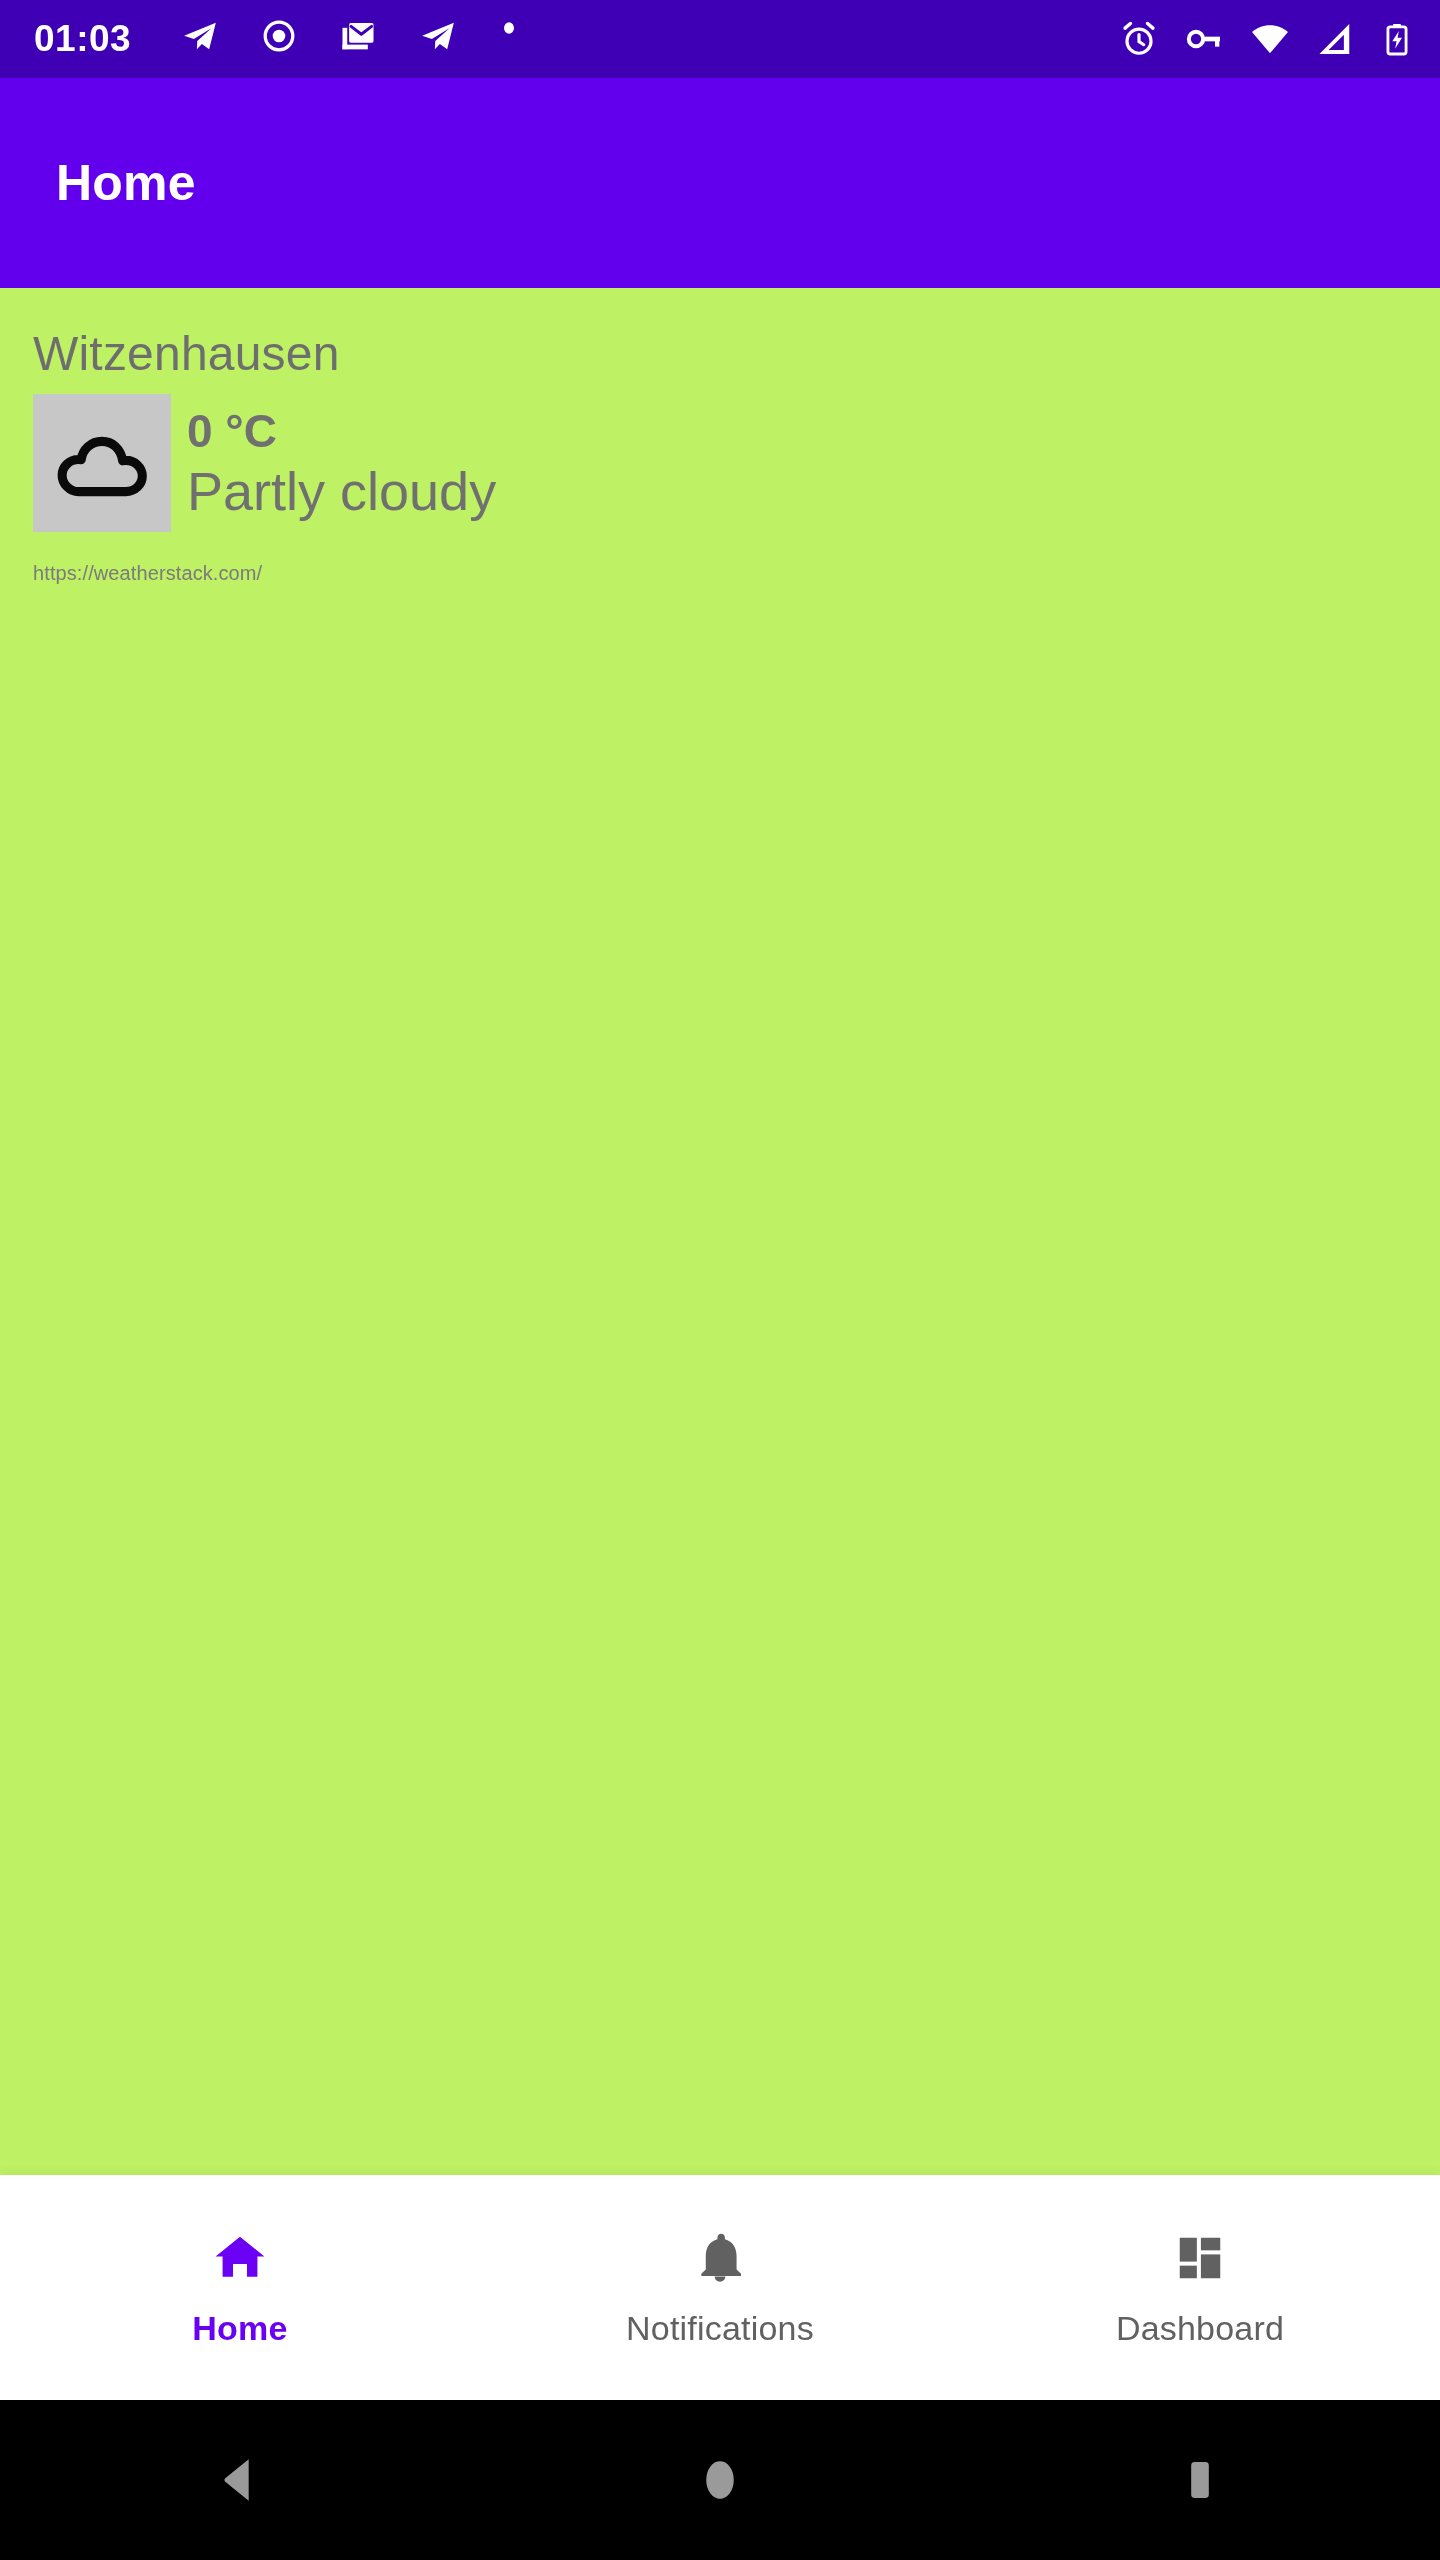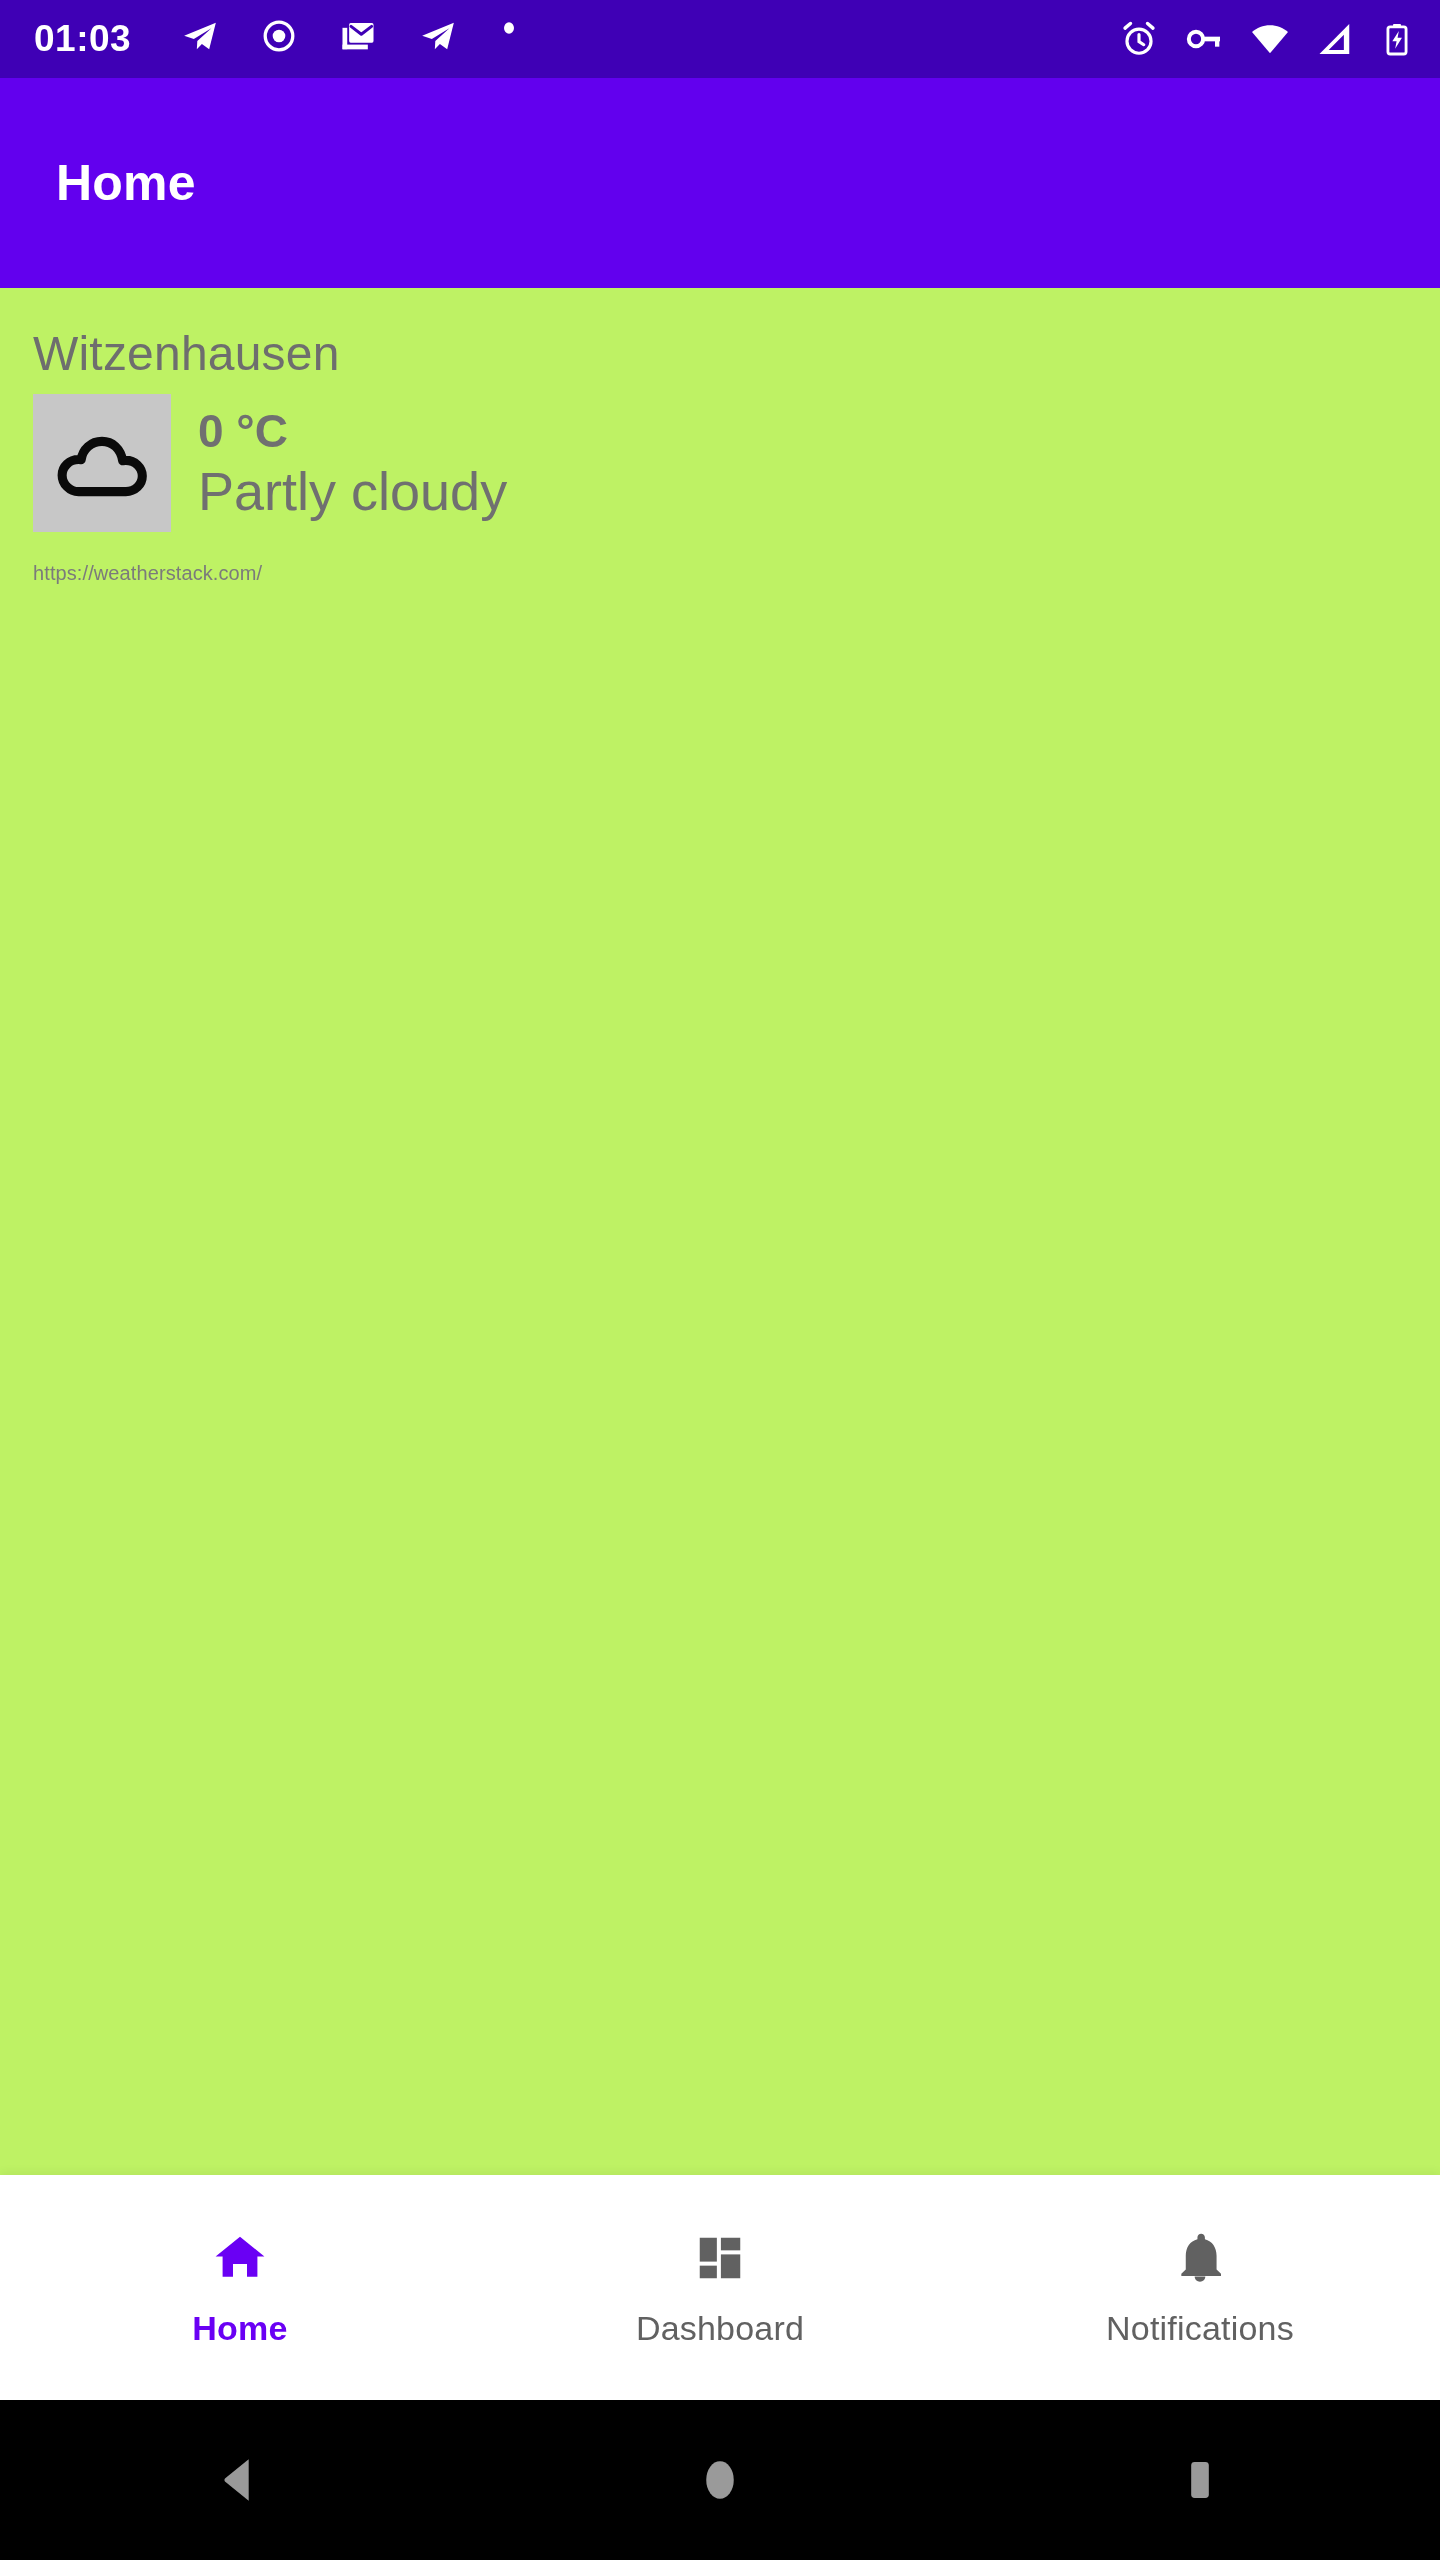--- a/index.html
+++ b/index.html
@@ -53,21 +53,21 @@
     line-height:1.0; letter-spacing:0.2px;
   }
   #weather-row { display:flex; align-items:stretch; margin-top:16px; }
   #weather-icon-box {
     width:138px; height:138px; background:#c7c7c7;
     display:flex; align-items:center; justify-content:center;
     flex:none;
   }
   #weather-text-col {
     display:flex; flex-direction:column; justify-content:center;
-    padding-left:27px; gap:8px;
+    padding-left:16px; gap:8px;
   }
   #temperature { font-size:46px; font-weight:700; color:#707070; line-height:1.05; }
   #condition   { font-size:54px; font-weight:400; color:#707070; line-height:1.05; }
   #source-link {
     margin-top:30px; font-size:20px; color:#7b7b7b;
     font-weight:400; letter-spacing:0.1px;
   }
 
   
   #bottom-nav {
@@ -188,43 +188,43 @@
 
   <div id="bottom-nav">
 
     <div class="nav-item active">
       <div class="nav-icon">
         <svg width="58" height="58" viewBox="0 0 24 24">
           <path d="M12 3.2L1.9 11.4h2.9v8.4h4.3v-5.3h5.8v5.3h4.3v-8.4h2.9L12 3.2z" fill="#6a00f4"></path>
         </svg>
       </div>
       <div class="nav-label">Home</div>
+    </div>
+
+    <div class="nav-item inactive">
+      <div class="nav-icon">
+        <svg width="56" height="56" viewBox="0 0 24 24">
+          <path d="M12 22.2c1.26 0 2.28-1.0 2.28-2.24H9.72C9.72 21.2 10.74 22.2 12 22.2zm7.1-5.3v-5.9c0-3.4-1.84-6.25-5.0-7.0V3.2c0-0.88-0.72-1.6-1.6-1.6s-1.6 0.72-1.6 1.6v0.8c-3.16 0.75-5.0 3.58-5.0 7.0v5.9l-1.9 1.9v0.95h17v-0.95l-1.9-1.9z" fill="#616161"></path>
+        </svg>
+      </div>
+      <div class="nav-label">Notifications</div>
     </div>
 
     <div class="nav-item inactive">
       <div class="nav-icon">
         <svg width="54" height="54" viewBox="0 0 24 24">
           <rect x="3" y="3" width="7.6" height="10.6" fill="#616161"></rect>
           <rect x="12.4" y="3" width="8.6" height="5.6" fill="#616161"></rect>
           <rect x="3" y="15.4" width="7.6" height="5.6" fill="#616161"></rect>
           <rect x="12.4" y="10.4" width="8.6" height="10.6" fill="#616161"></rect>
         </svg>
       </div>
       <div class="nav-label">Dashboard</div>
     </div>
 
-    <div class="nav-item inactive">
-      <div class="nav-icon">
-        <svg width="56" height="56" viewBox="0 0 24 24">
-          <path d="M12 22.2c1.26 0 2.28-1.0 2.28-2.24H9.72C9.72 21.2 10.74 22.2 12 22.2zm7.1-5.3v-5.9c0-3.4-1.84-6.25-5.0-7.0V3.2c0-0.88-0.72-1.6-1.6-1.6s-1.6 0.72-1.6 1.6v0.8c-3.16 0.75-5.0 3.58-5.0 7.0v5.9l-1.9 1.9v0.95h17v-0.95l-1.9-1.9z" fill="#616161"></path>
-        </svg>
-      </div>
-      <div class="nav-label">Notifications</div>
-    </div>
-
   </div>
 
   <div id="android-nav">
 
     <div class="anav-item">
       <svg width="52" height="52" viewBox="0 0 24 24">
         <path d="M16 2.4L5.2 11.2c-0.5 0.42-0.5 1.16 0 1.58L16 21.6V2.4z" fill="#9a9a9a"></path>
       </svg>
     </div>
 

